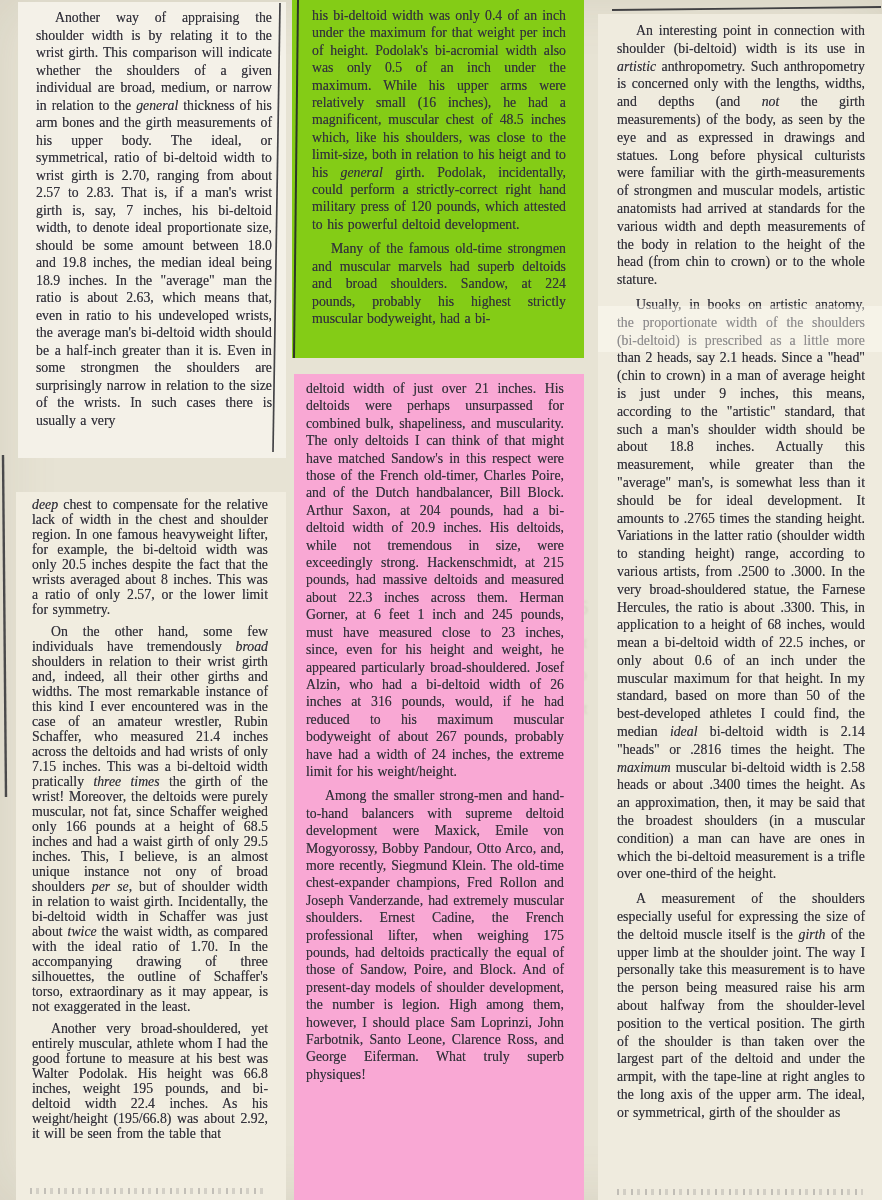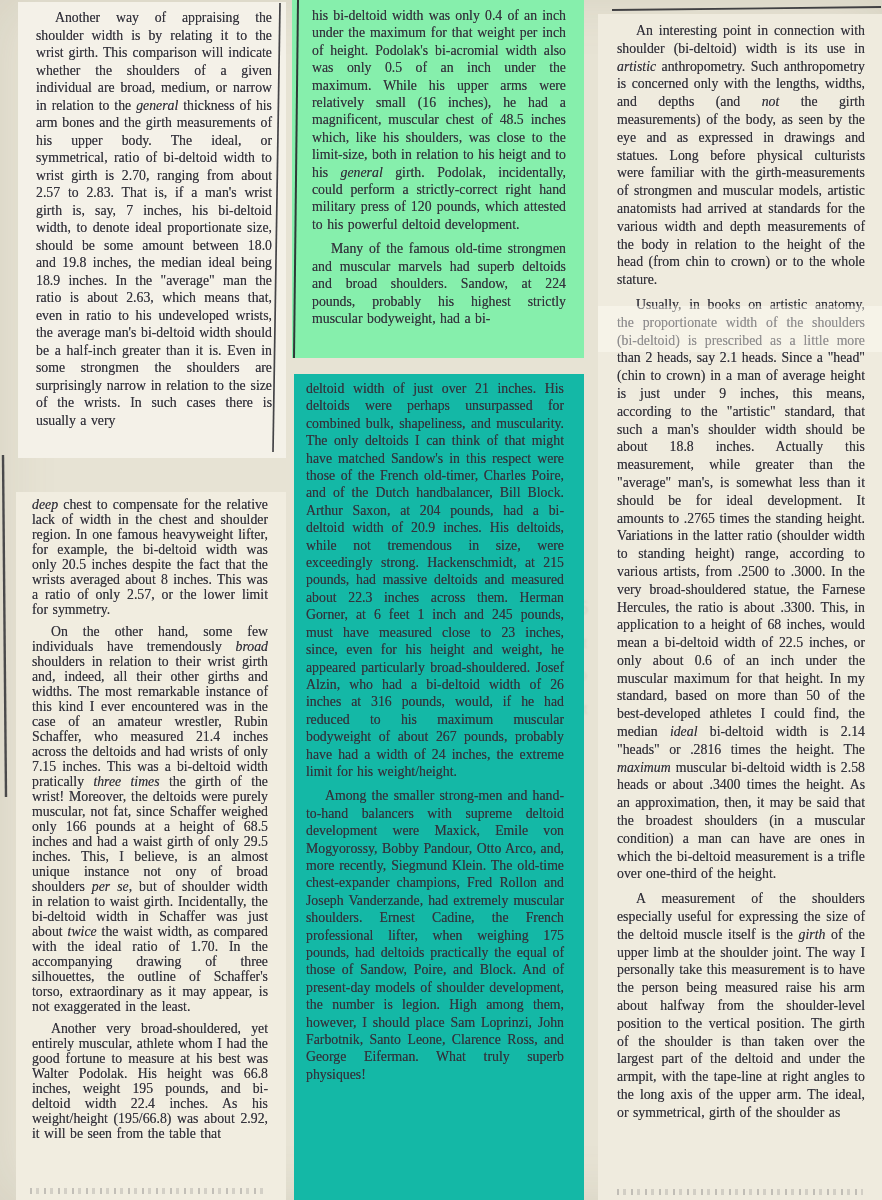--- a/index.html
+++ b/index.html
@@ -23,23 +23,23 @@
     margin:0 0 7px 0;
     text-align:justify;
     word-spacing:1px;
   }
   .block p.para.indent{text-indent:19px;}
   .block em{}
   .col1a{left:18px;top:2px;width:268px;min-height:456px;background:#f4f1e8;
          padding:7px 14px 4px 18px;box-sizing:border-box;line-height:17.5px;z-index:1;}
   .col1b{left:16px;top:492px;width:270px;height:708px;background:#f1ede0;
          padding:5px 18px 0 16px;box-sizing:border-box;line-height:15px;z-index:2;overflow:hidden;}
-  .col2a{left:292px;top:0px;width:292px;min-height:358px;background:#86efac;
+  .col2a{left:292px;top:0px;width:292px;min-height:358px;background:#84cc16;
          padding:7px 18px 4px 20px;box-sizing:border-box;line-height:17.4px;z-index:1;}
-  .col2b{left:294px;top:374px;width:290px;height:826px;background:#14b8a6;
+  .col2b{left:294px;top:374px;width:290px;height:826px;background:#f9a8d4;
          padding:6px 20px 10px 12px;box-sizing:border-box;line-height:17.4px;z-index:2;overflow:hidden;}
   .col3{left:598px;top:14px;width:284px;height:1186px;background:#efebde;
         padding:8px 17px 0 19px;box-sizing:border-box;line-height:17.8px;z-index:1;overflow:hidden;}
   .col3-strip{
     position:absolute;left:598px;top:306px;width:284px;height:46px;
     background:rgba(255,253,244,.45);z-index:3;pointer-events:none;
   }
   .rules{position:absolute;left:0;top:0;z-index:4;pointer-events:none;}
   .artifact{
     position:absolute;z-index:0;

